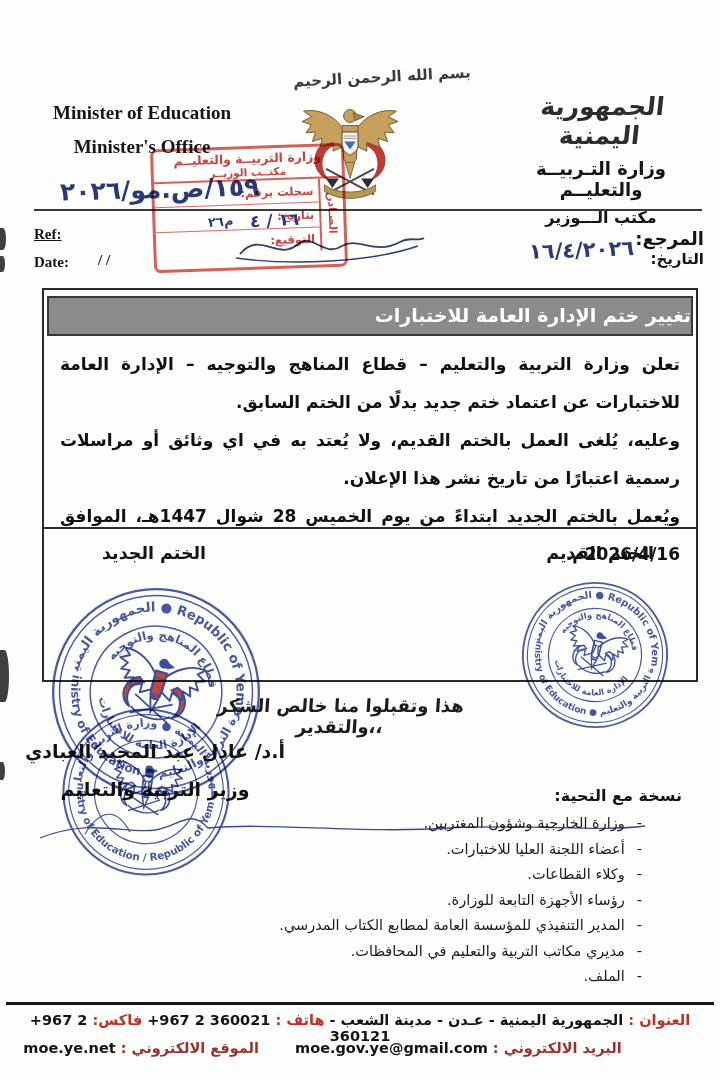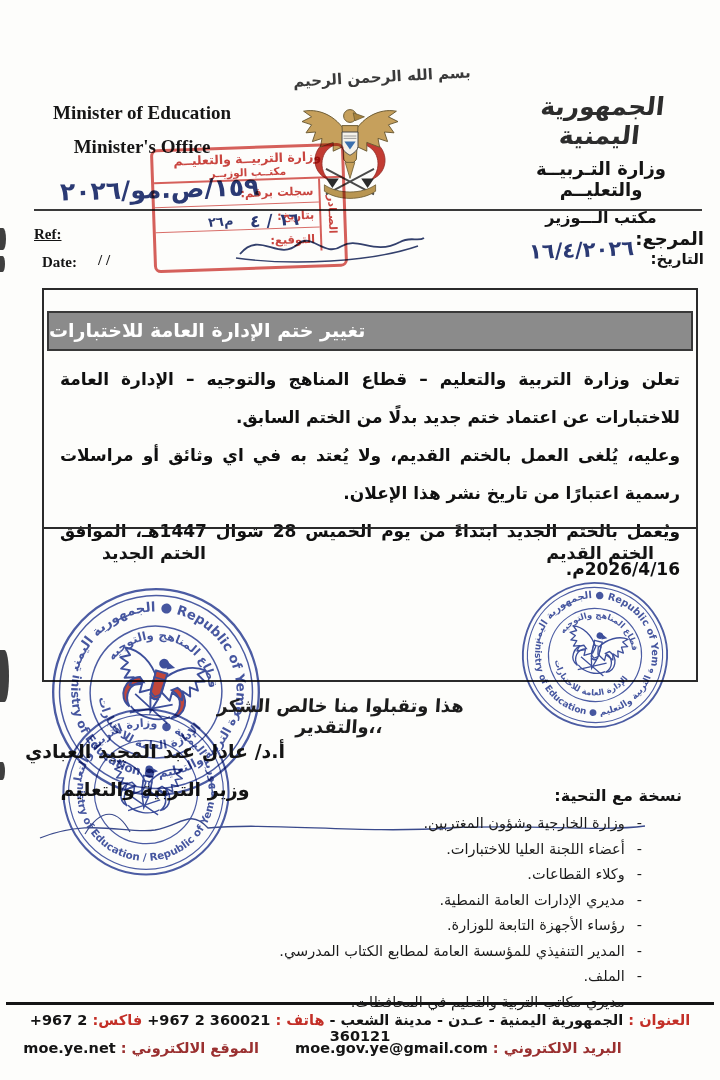--- a/index.html
+++ b/index.html
@@ -11,21 +11,21 @@
   .en-block{left:28px;top:96px;width:228px;text-align:center;
             font-family:"Liberation Serif",serif;font-weight:bold;font-size:19px;line-height:34px;color:#161616;}
   .bismillah{left:292px;top:68px;width:180px;text-align:center;font-size:15px;font-weight:bold;
              color:#3a3a3a;transform:rotate(-3deg);}
   .ar-block{right:14px;top:92px;width:210px;text-align:center;direction:rtl;}
   .ar-country{font-size:25px;font-weight:bold;color:#2d2d2d;letter-spacing:-1px;transform:skewX(-6deg);}
   .ar-ministry{font-size:18px;font-weight:bold;margin-top:8px;}
   .ar-office{font-size:16px;font-weight:bold;margin-top:8px;}
   .hrule{left:34px;top:209px;width:668px;border-top:2.5px solid #3a3a3a;height:0;}
   .ref-en{left:34px;top:226px;font-family:"Liberation Serif",serif;font-weight:bold;font-size:15px;text-decoration:underline;}
-  .date-en{left:42px;top:254px;font-family:"Liberation Serif",serif;font-weight:bold;font-size:15px;}
+  .date-en{left:34px;top:254px;font-family:"Liberation Serif",serif;font-weight:bold;font-size:15px;}
   .date-en-val{left:98px;top:252px;font-family:"Liberation Serif",serif;font-weight:bold;font-size:15px;}
   .ref-ar{right:16px;top:228px;font-size:18px;font-weight:bold;direction:rtl;}
   .date-ar{right:16px;top:250px;font-size:15px;font-weight:bold;direction:rtl;}
   .ink{color:#2b3a74;}
   .hand-ref{left:60px;top:174px;width:270px;font-size:25px;font-weight:bold;direction:rtl;text-align:left;
             transform:rotate(-1.5deg);letter-spacing:1px;}
   .hand-date{right:86px;top:238px;font-size:21px;font-weight:bold;direction:rtl;transform:rotate(-2deg);}
 
   
   .entry-stamp{left:152px;top:146px;width:188px;height:118px;transform:rotate(-2deg);
@@ -39,22 +39,22 @@
   .es-row{flex:1;display:flex;align-items:center;padding-right:5px;font-size:11.5px;font-weight:bold;
           border-bottom:1.5px solid rgba(206,62,56,.75);}
   .es-row:last-child{border-bottom:none;}
   .es-side{width:22px;border-left:2px solid rgba(206,62,56,.82);display:flex;align-items:center;justify-content:center;
            writing-mode:vertical-rl;font-size:11px;font-weight:bold;letter-spacing:2px;}
   .es-v2{left:250px;top:210px;font-size:17px;font-weight:bold;transform:rotate(-3deg);}
   .es-v2b{left:208px;top:214px;font-size:13px;font-weight:bold;transform:rotate(-5deg);}
 
   
   .notice-box{left:42px;top:288px;width:652px;height:390px;border:2px solid #2b2b2b;}
-  .title-bar{margin:21px 3px 0 3px;height:36px;background:#8b8b8b;border:2px solid #383838;
-             color:#ffffff;font-size:19px;font-weight:bold;text-align:left;line-height:34px;direction:rtl;}
+  .title-bar{margin:6px 3px 0 3px;height:36px;background:#8b8b8b;border:2px solid #383838;
+             color:#ffffff;font-size:19px;font-weight:bold;text-align:right;line-height:34px;direction:rtl;}
   .body-text{direction:rtl;padding:9px 16px 0 16px;font-size:17px;font-weight:bold;line-height:38px;
              text-align:justify;text-align-last:right;color:#101010;}
   .body-text p{margin:0;}
   .divider{position:absolute;left:0;top:237px;width:100%;border-top:2px solid #2b2b2b;}
   .labels-row{position:absolute;left:0;top:245px;width:100%;direction:rtl;font-size:17.5px;font-weight:bold;}
   .lbl-old{position:absolute;right:42px;top:8px;}
   .lbl-new{position:absolute;left:58px;top:8px;}
 
   
   svg.stamp{mix-blend-mode:multiply;}
@@ -258,25 +258,24 @@
     <path d="M10,40 C60,20 95,36 125,32 C150,28 160,10 178,30 C240,24 330,36 420,30 C500,26 570,34 615,28" stroke="#3a4a8c" stroke-width="1.3" fill="none"></path>
     <path d="M55,36 C72,8 88,12 100,34" stroke="#3a4a8c" stroke-width="1.2" fill="none"></path>
   </svg>
 
   <div class="abs cc">
     <div class="cc-head">نسخة مع التحية:</div>
     <ul>
       <li>وزارة الخارجية وشؤون المغتربين.</li>
       <li>أعضاء اللجنة العليا للاختبارات.</li>
       <li>وكلاء القطاعات.</li>
-      <li>مديري الإدارات العامة النمطية.</li>
       <li>رؤساء الأجهزة التابعة للوزارة.</li>
       <li>المدير التنفيذي للمؤسسة العامة لمطابع الكتاب المدرسي.</li>
+      <li>مديري مكاتب التربية والتعليم في المحافظات.</li>
       <li>الملف.</li>
-      <li>مديري مكاتب التربية والتعليم في المحافظات.</li>
     </ul>
   </div>
 
   <div class="abs foot-rule"></div>
   <div class="abs foot1">
     <span class="red">العنوان :</span>
     <span>الجمهورية اليمنية - عـدن - مدينة الشعب -</span>
     <span class="red">هاتف :</span>
     <span class="ltr">+967 2 360021</span>
     <span class="red">فاكس:</span>

